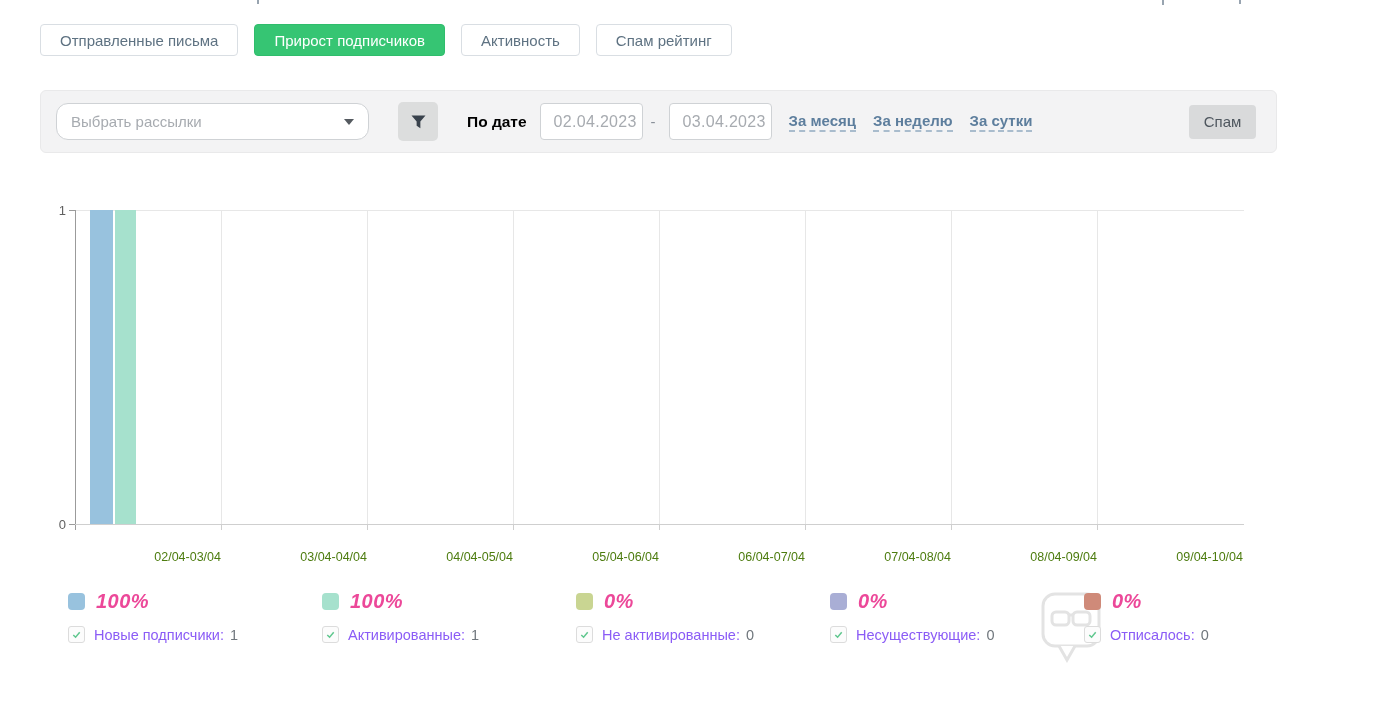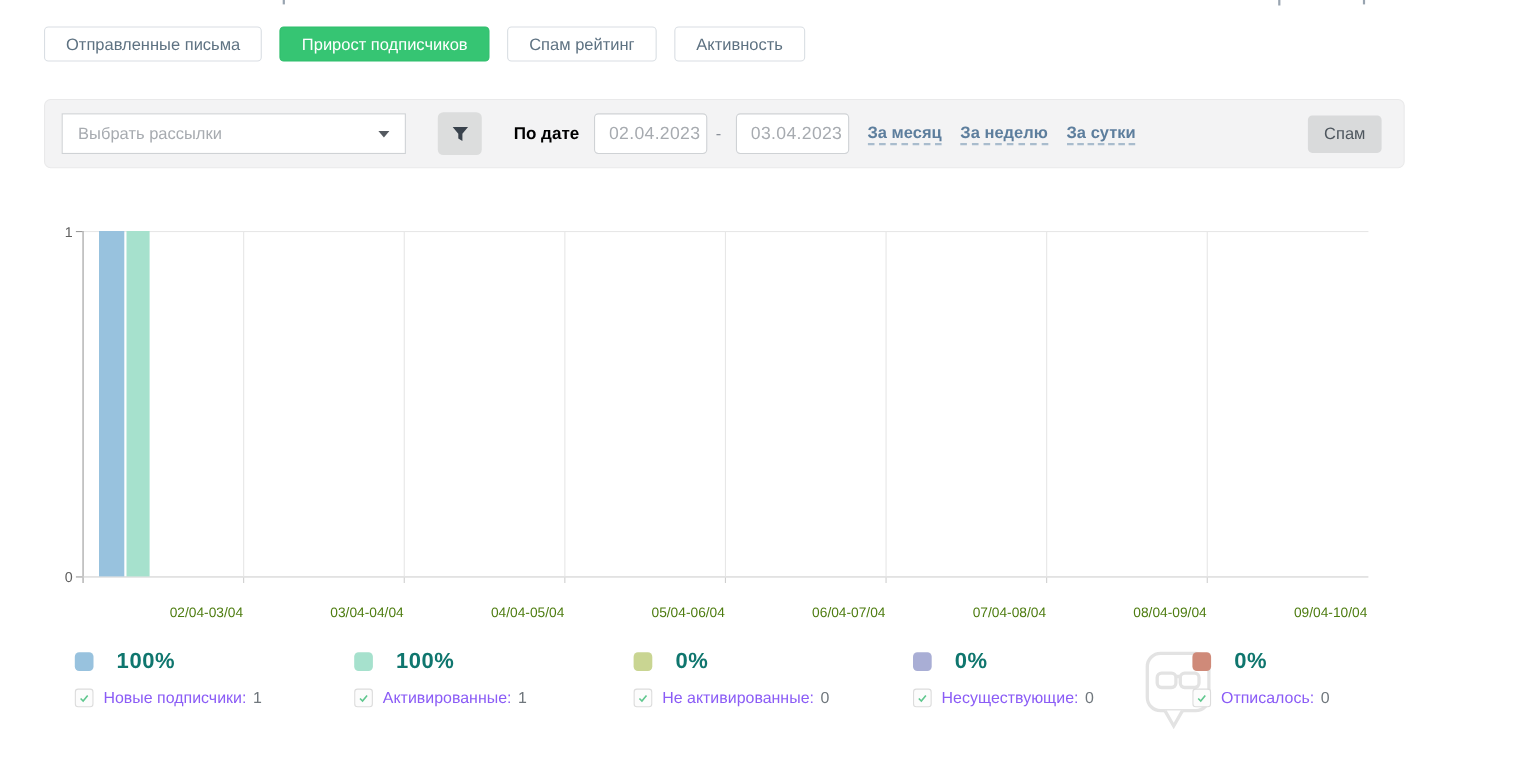--- a/index.html
+++ b/index.html
@@ -13,21 +13,21 @@
   .tab { height:32px; padding:0 19px; display:flex; align-items:center;
          background:#fff; border:1px solid #d9dee3; border-radius:4px;
          color:#5e7282; font-size:15px; cursor:pointer; white-space:nowrap; }
   .tab.active { background:#36c573; border-color:#2fbd6c; color:#fff; }
 
   
   .filter-bar { position:absolute; left:40px; top:90px; width:1237px; height:63px;
                 background:#f3f3f4; border:1px solid #e9e9ea; border-radius:6px;
                 display:flex; align-items:center; padding:0 20px 0 15px; z-index:3; }
   .select-box { width:313px; height:37px; background:#fff; border:1px solid #cfd2d5;
-                border-radius:0; display:flex; align-items:center;
+                border-radius:12px; display:flex; align-items:center;
                 justify-content:space-between; padding:0 14px; cursor:pointer; }
   .select-placeholder { color:#a7abb0; font-size:15px; }
   .caret { width:0; height:0; border-left:5px solid transparent;
            border-right:5px solid transparent; border-top:6px solid #555a60; }
   .filter-btn { margin-left:29px; width:40px; height:39px; background:#dcdddd;
                 border:none; border-radius:5px; display:flex; align-items:center;
                 justify-content:center; cursor:pointer; flex:none; }
   .date-label { margin-left:29px; font-weight:bold; color:#000000; font-size:15.5px; white-space:nowrap; }
   .date-input { margin-left:13px; width:103px; height:37px; border:1px solid #cfd2d5;
                 border-radius:4px; background:#fff; color:#a7abb0; font-size:16px;
@@ -53,21 +53,21 @@
   .ylab { position:absolute; left:38px; width:28px; text-align:right;
           font-size:13px; color:#616161; }
   .xlab { position:absolute; top:550px; width:146px; text-align:right;
           font-size:12.5px; color:#4d7c0f; }
   .bar  { position:absolute; top:210px; height:314px; cursor:pointer; }
 
   
   .legend-item { position:absolute; top:590px; width:250px; z-index:2; }
   .legend-row1 { display:flex; align-items:center; }
   .swatch { width:17px; height:17px; border-radius:4px; flex:none; }
-  .pct { margin-left:21px; font-size:20px; font-weight:bold; color:#0f766e; letter-spacing:0.5px; }
+  .pct { margin-left:11px; font-size:20px; font-weight:bold; color:#ec4899; letter-spacing:0.5px;font-style:italic; }
   .legend-row2 { margin-top:13px; display:flex; align-items:center; }
   .cb { width:17px; height:17px; border:1px solid #dcdcdc; border-radius:3px;
         background:#fcfcfc; display:flex; align-items:center; justify-content:center;
         cursor:pointer; flex:none; }
   .lbl { margin-left:9px; font-size:14.5px; color:#8b5cf6; white-space:nowrap; }
   .val { margin-left:6px; font-size:14.5px; color:#70777d; }
 
   
   .watermark { position:absolute; left:1040px; top:591px; display:flex;
                align-items:flex-start; z-index:1; pointer-events:none; }
@@ -78,22 +78,22 @@
 </head>
 <body>
 
 <div class="frag" style="left:257px; top:0; width:2px; height:4px;"></div>
 <div class="frag" style="left:1162px; top:0; width:2px; height:5px;"></div>
 <div class="frag" style="left:1239px; top:0; width:2px; height:4px;"></div>
 
 <div class="tabs-row">
   <div class="tab">Отправленные письма</div>
   <div class="tab active">Прирост подписчиков</div>
+  <div class="tab">Активность</div>
   <div class="tab">Спам рейтинг</div>
-  <div class="tab">Активность</div>
 </div>
 
 <div class="filter-bar">
   <div class="select-box">
     <span class="select-placeholder">Выбрать рассылки</span>
     <span class="caret"></span>
   </div>
 
   <button class="filter-btn">
     <span style="display:flex;">

